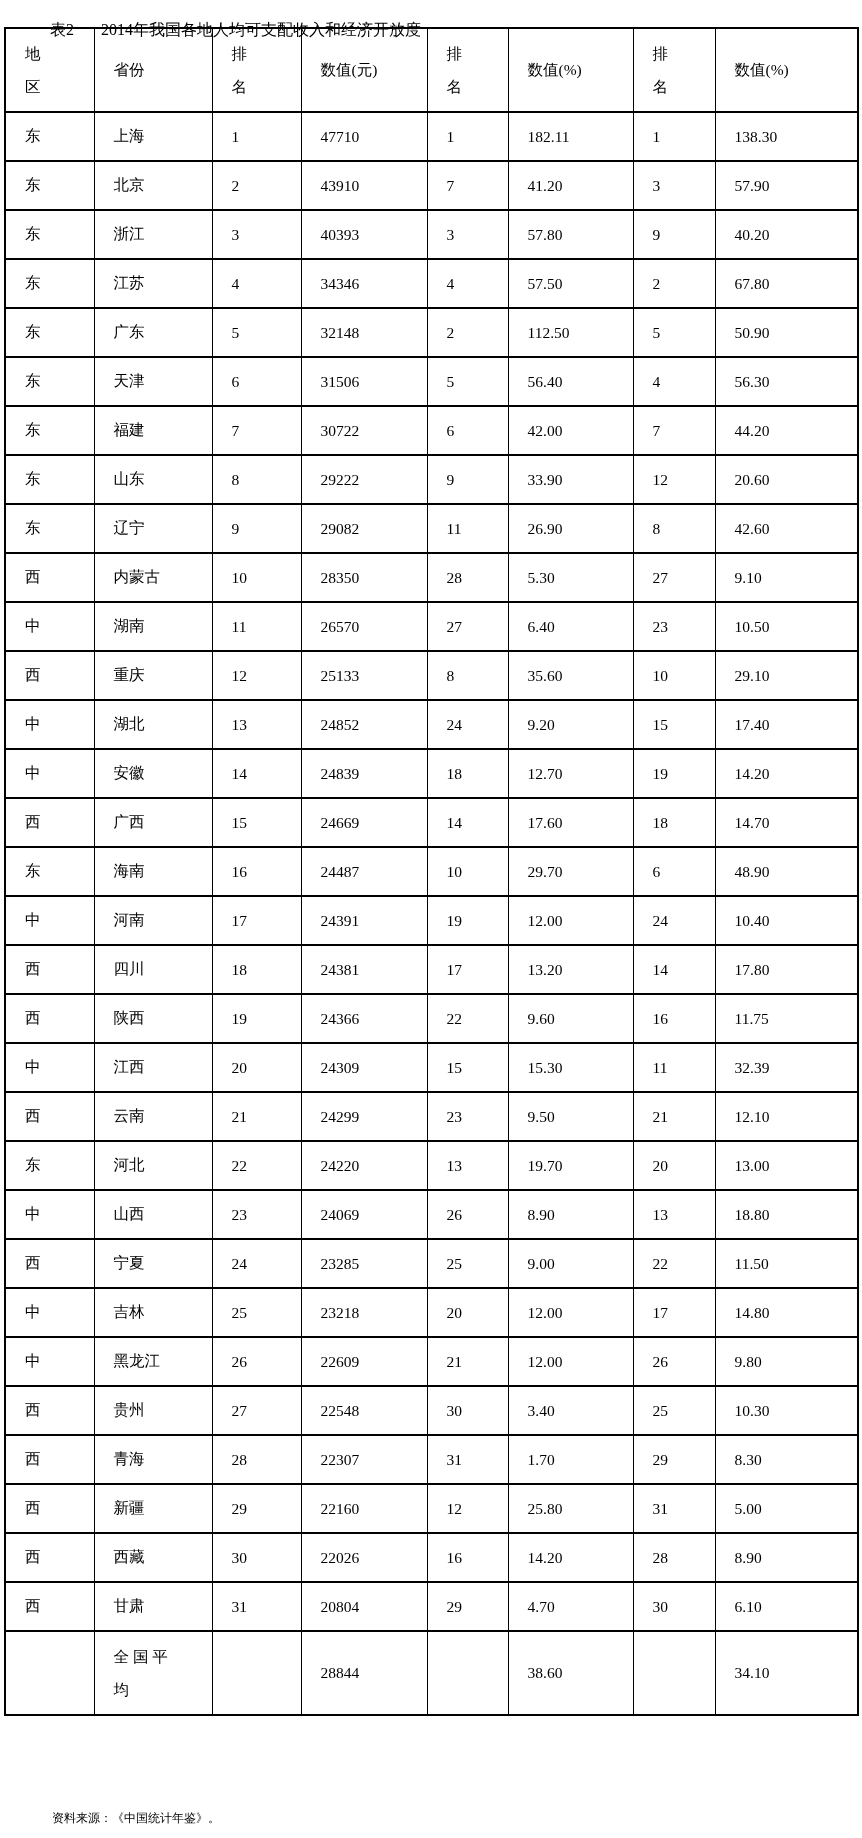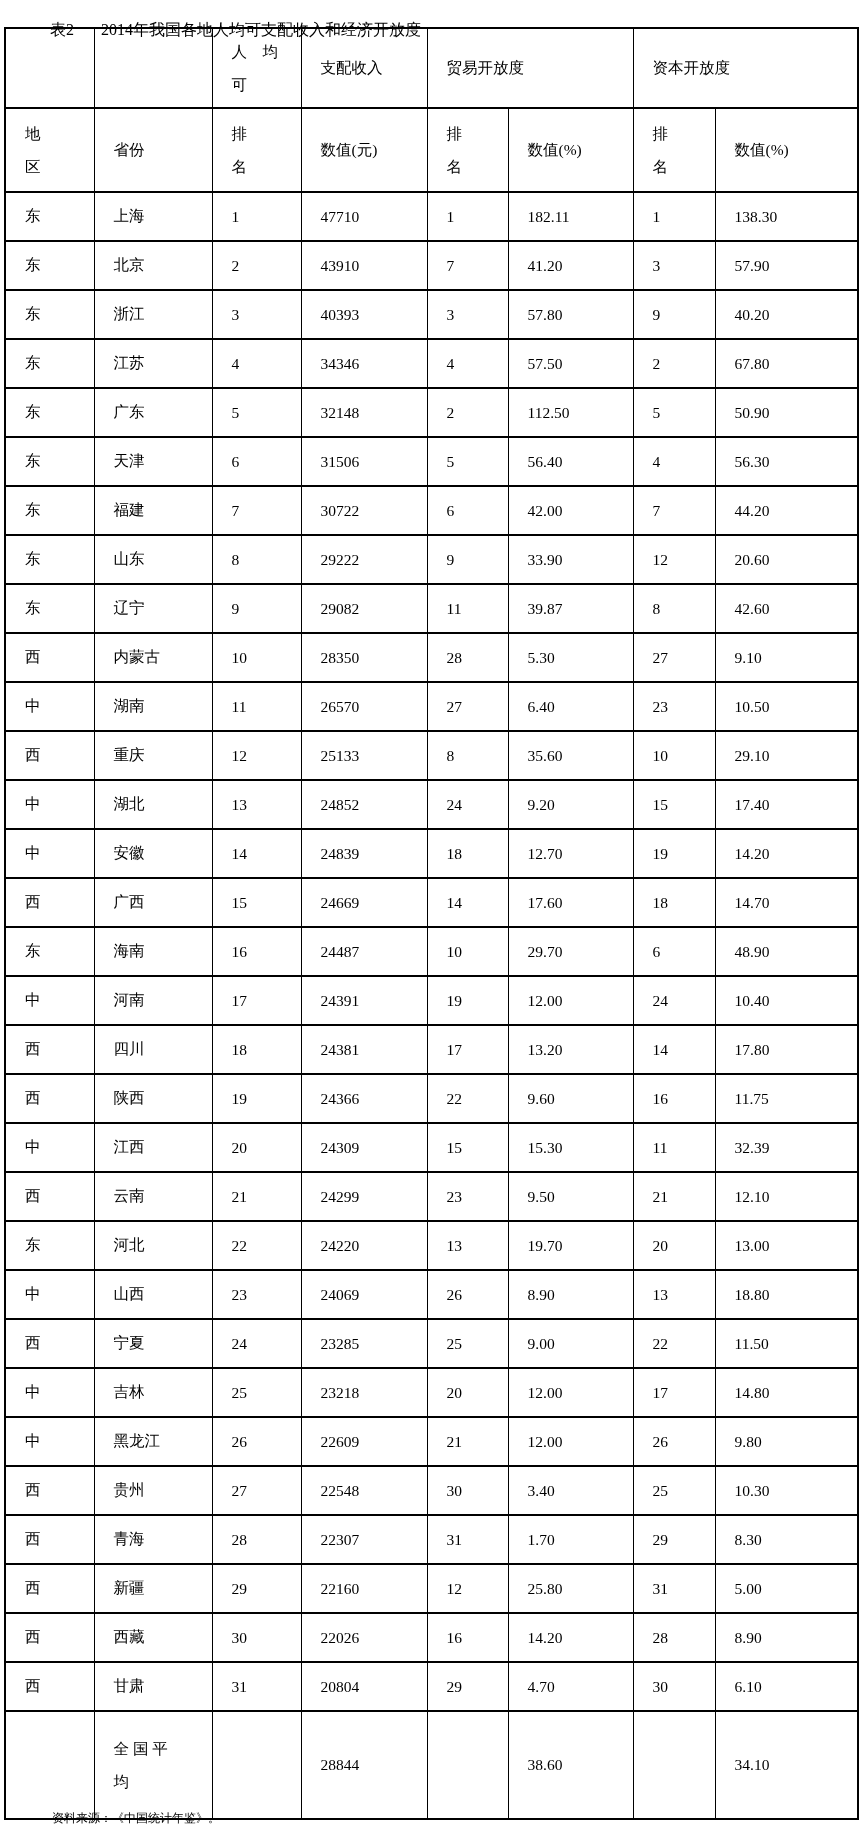--- a/index.html
+++ b/index.html
@@ -28,21 +28,21 @@
     font-size: 15.5px;
     text-align: left;
     vertical-align: middle;
     padding: 0 3px 0 19px;
     overflow: hidden;
     white-space: pre-wrap;
   }
   thead tr.h1 { height: 80px; }
   thead tr.h2 { height: 84px; }
   tbody.data tr { height: 49px; }
-  tbody.avg tr { height: 108px; padding-left: 7px; }
+  tbody.avg tr { height: 84px; padding-left: 7px; }
   .stack { line-height: 33px; }
   .footer {
     position: absolute; left: 52px; top: 1810px;
     font-size: 12px; white-space: nowrap;
   }
 </style>
 </head>
 <body>
 
 <div class="title">
@@ -54,28 +54,20 @@
     <col style="width:89px">
       <col style="width:118px">
       <col style="width:89px">
       <col style="width:126px">
     <col style="width:81px">
       <col style="width:125px">
       <col style="width:82px">
       <col style="width:143px">
   </colgroup>
   <thead>
-    <tr class="h1">
-      <th></th>
-      <th></th>
-      <th class="stack"><span>人　均</span><br><span>可</span></th>
-      <th>支配收入</th>
-      <th colspan="2">贸易开放度</th>
-      <th colspan="2">资本开放度</th>
-    </tr>
     <tr class="h2">
       <th class="stack"><span>地</span><br><span>区</span></th>
       <th>省份</th>
       <th class="stack"><span>排</span><br><span>名</span></th>
       <th>数值(元)</th>
       <th class="stack"><span>排</span><br><span>名</span></th>
       <th>数值(%)</th>
       <th class="stack"><span>排</span><br><span>名</span></th>
       <th>数值(%)</th>
     </tr>
@@ -160,21 +152,21 @@
         <td>33.90</td>
         <td>12</td>
         <td>20.60</td>
       </tr>
       <tr>
         <td>东</td>
         <td>辽宁</td>
         <td>9</td>
         <td>29082</td>
         <td>11</td>
-        <td>39.87</td>
+        <td>26.90</td>
         <td>8</td>
         <td>42.60</td>
       </tr>
       <tr>
         <td>西</td>
         <td>内蒙古</td>
         <td>10</td>
         <td>28350</td>
         <td>28</td>
         <td>5.30</td>

